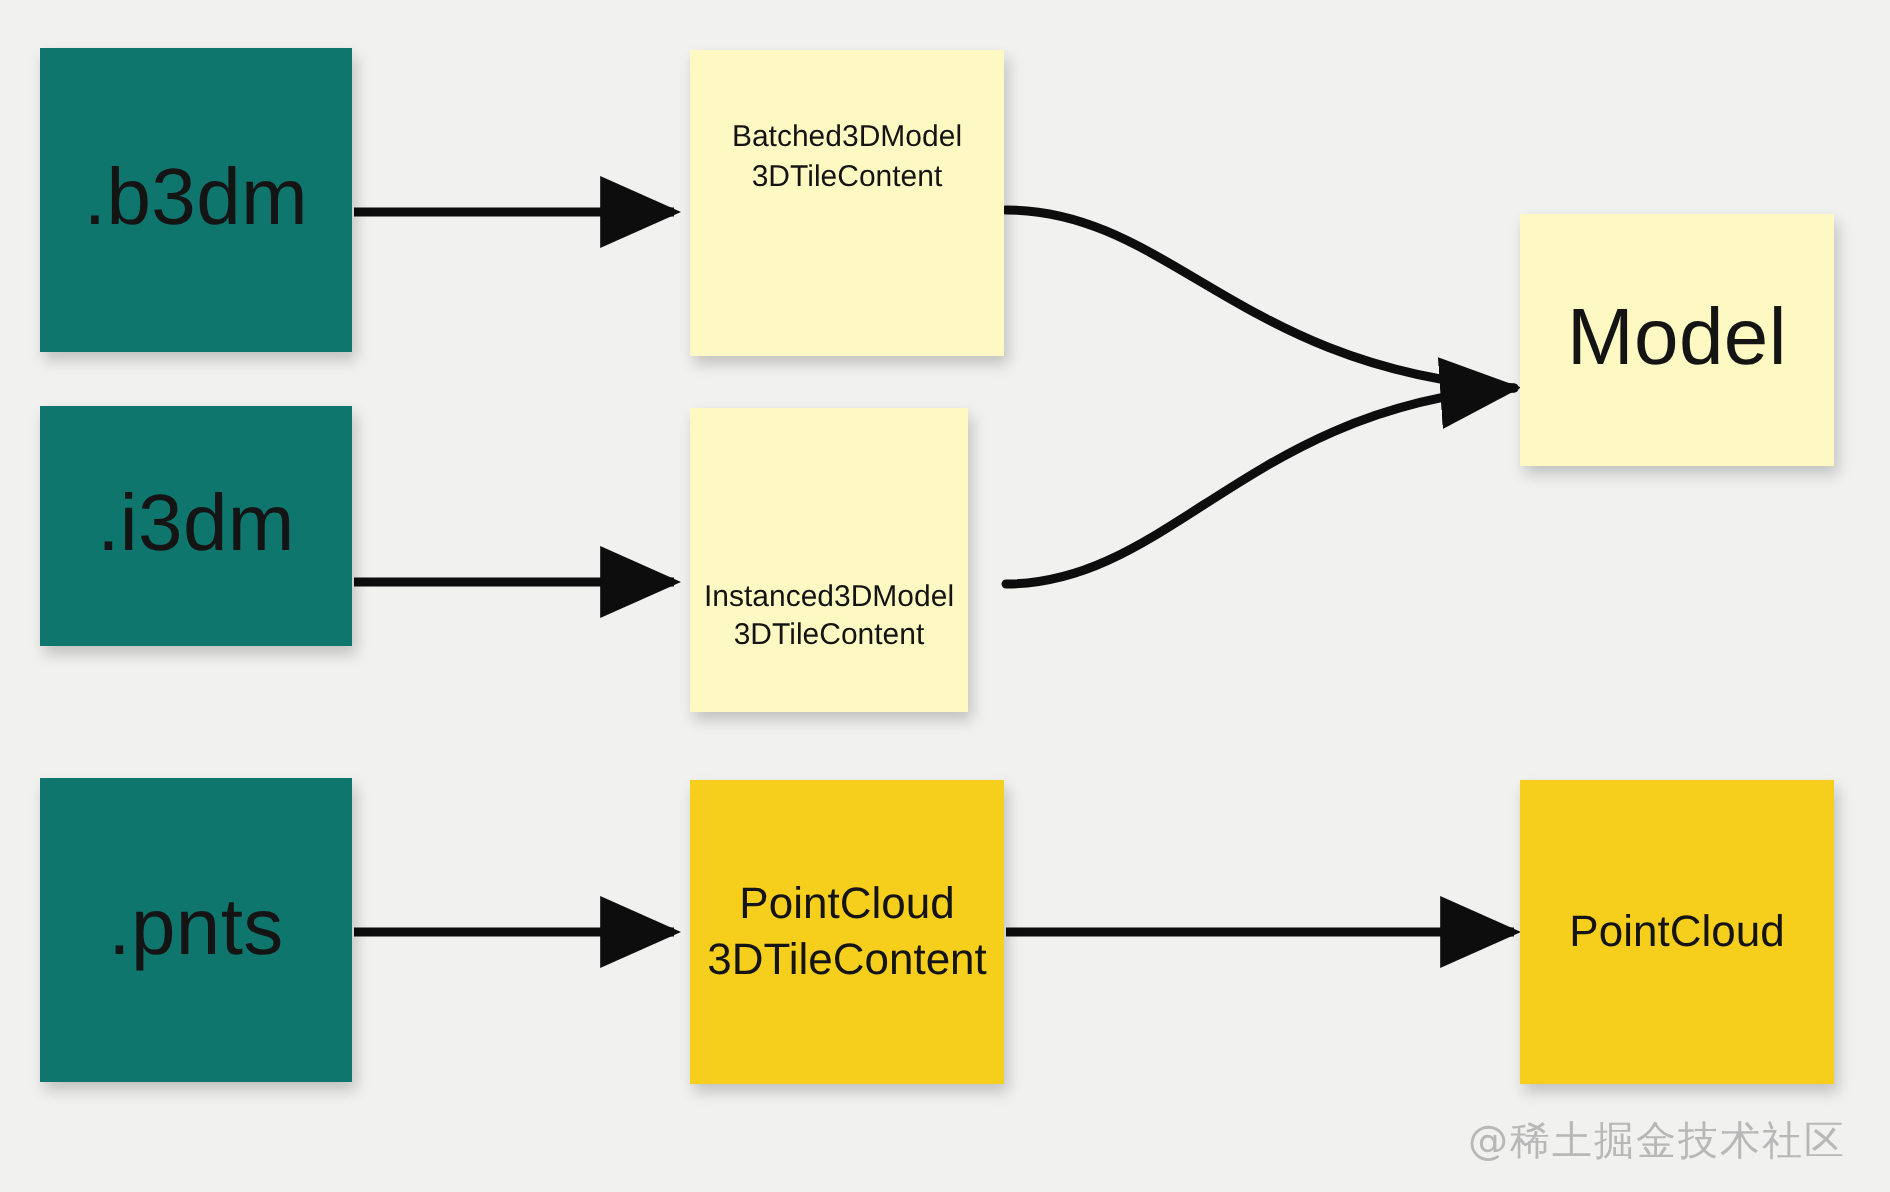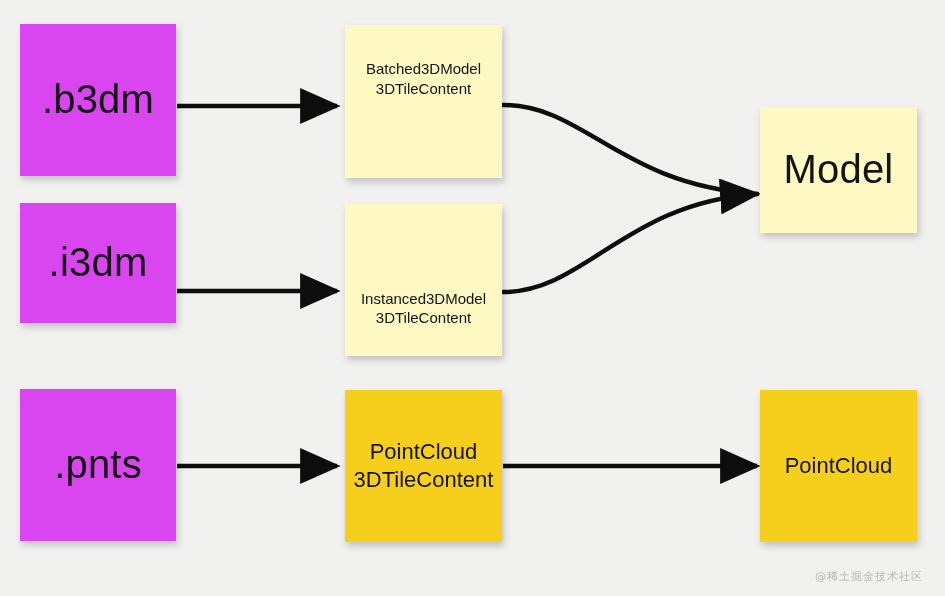--- a/index.html
+++ b/index.html
@@ -22,21 +22,21 @@
     align-items: center;
     justify-content: center;
     text-align: center;
     color: #141414;
     line-height: 1.28;
     box-shadow: 2px 4px 7px rgba(0,0,0,0.20);
     white-space: pre-line;
   }
   .note .label { display: block; width: 100%; }
 
-  .blue  { background: #d946ef; }
+  .blue  { background: #0f766e; }
   .green { background: #fef9c3; }
   .yellow{ background: #f6cf1c; }
 
   .big   { font-size: 40px; font-weight: 400; letter-spacing: 0.2px; }
   .mid   { font-size: 22px; font-weight: 400; }
   .small { font-size: 15px; font-weight: 400; }
 
   
   .align-mid-upper { align-items: center; padding-bottom: 46px; }
   .align-mid-lower { align-items: center; padding-top: 56px; }
@@ -44,21 +44,21 @@
   svg.edges {
     position: absolute;
     left: 0; top: 0;
     width: 945px; height: 596px;
     pointer-events: none;
   }
   .watermark {
     position: absolute;
     right: 22px;
     bottom: 12px;
-    font-size: 11px;
+    font-size: 20px;
     color: #b8b8b8;
     letter-spacing: 1px;
     font-family: "DejaVu Sans", sans-serif;
   }
 </style>
 </head>
 <body>
 
 <div id="canvas">
 
@@ -92,21 +92,21 @@
 
   <div class="note blue big" style="left:20px; top:389px; width:156px; height:152px;">
     <span class="label">.pnts</span>
   </div>
 
   <div class="note green small align-mid-upper" style="left:345px; top:25px; width:157px; height:153px;">
     <span class="label">Batched3DModel
 3DTileContent</span>
   </div>
 
-  <div class="note green small align-mid-lower" style="left:345px; top:204px; width:157px; height:152px;">
+  <div class="note green small align-mid-lower" style="left:345px; top:204px; width:139px; height:152px;">
     <span class="label">Instanced3DModel
 3DTileContent</span>
   </div>
 
   <div class="note yellow mid" style="left:345px; top:390px; width:157px; height:152px;">
     <span class="label">PointCloud
 3DTileContent</span>
   </div>
 
   <div class="note green big" style="left:760px; top:107px; width:157px; height:126px;">

